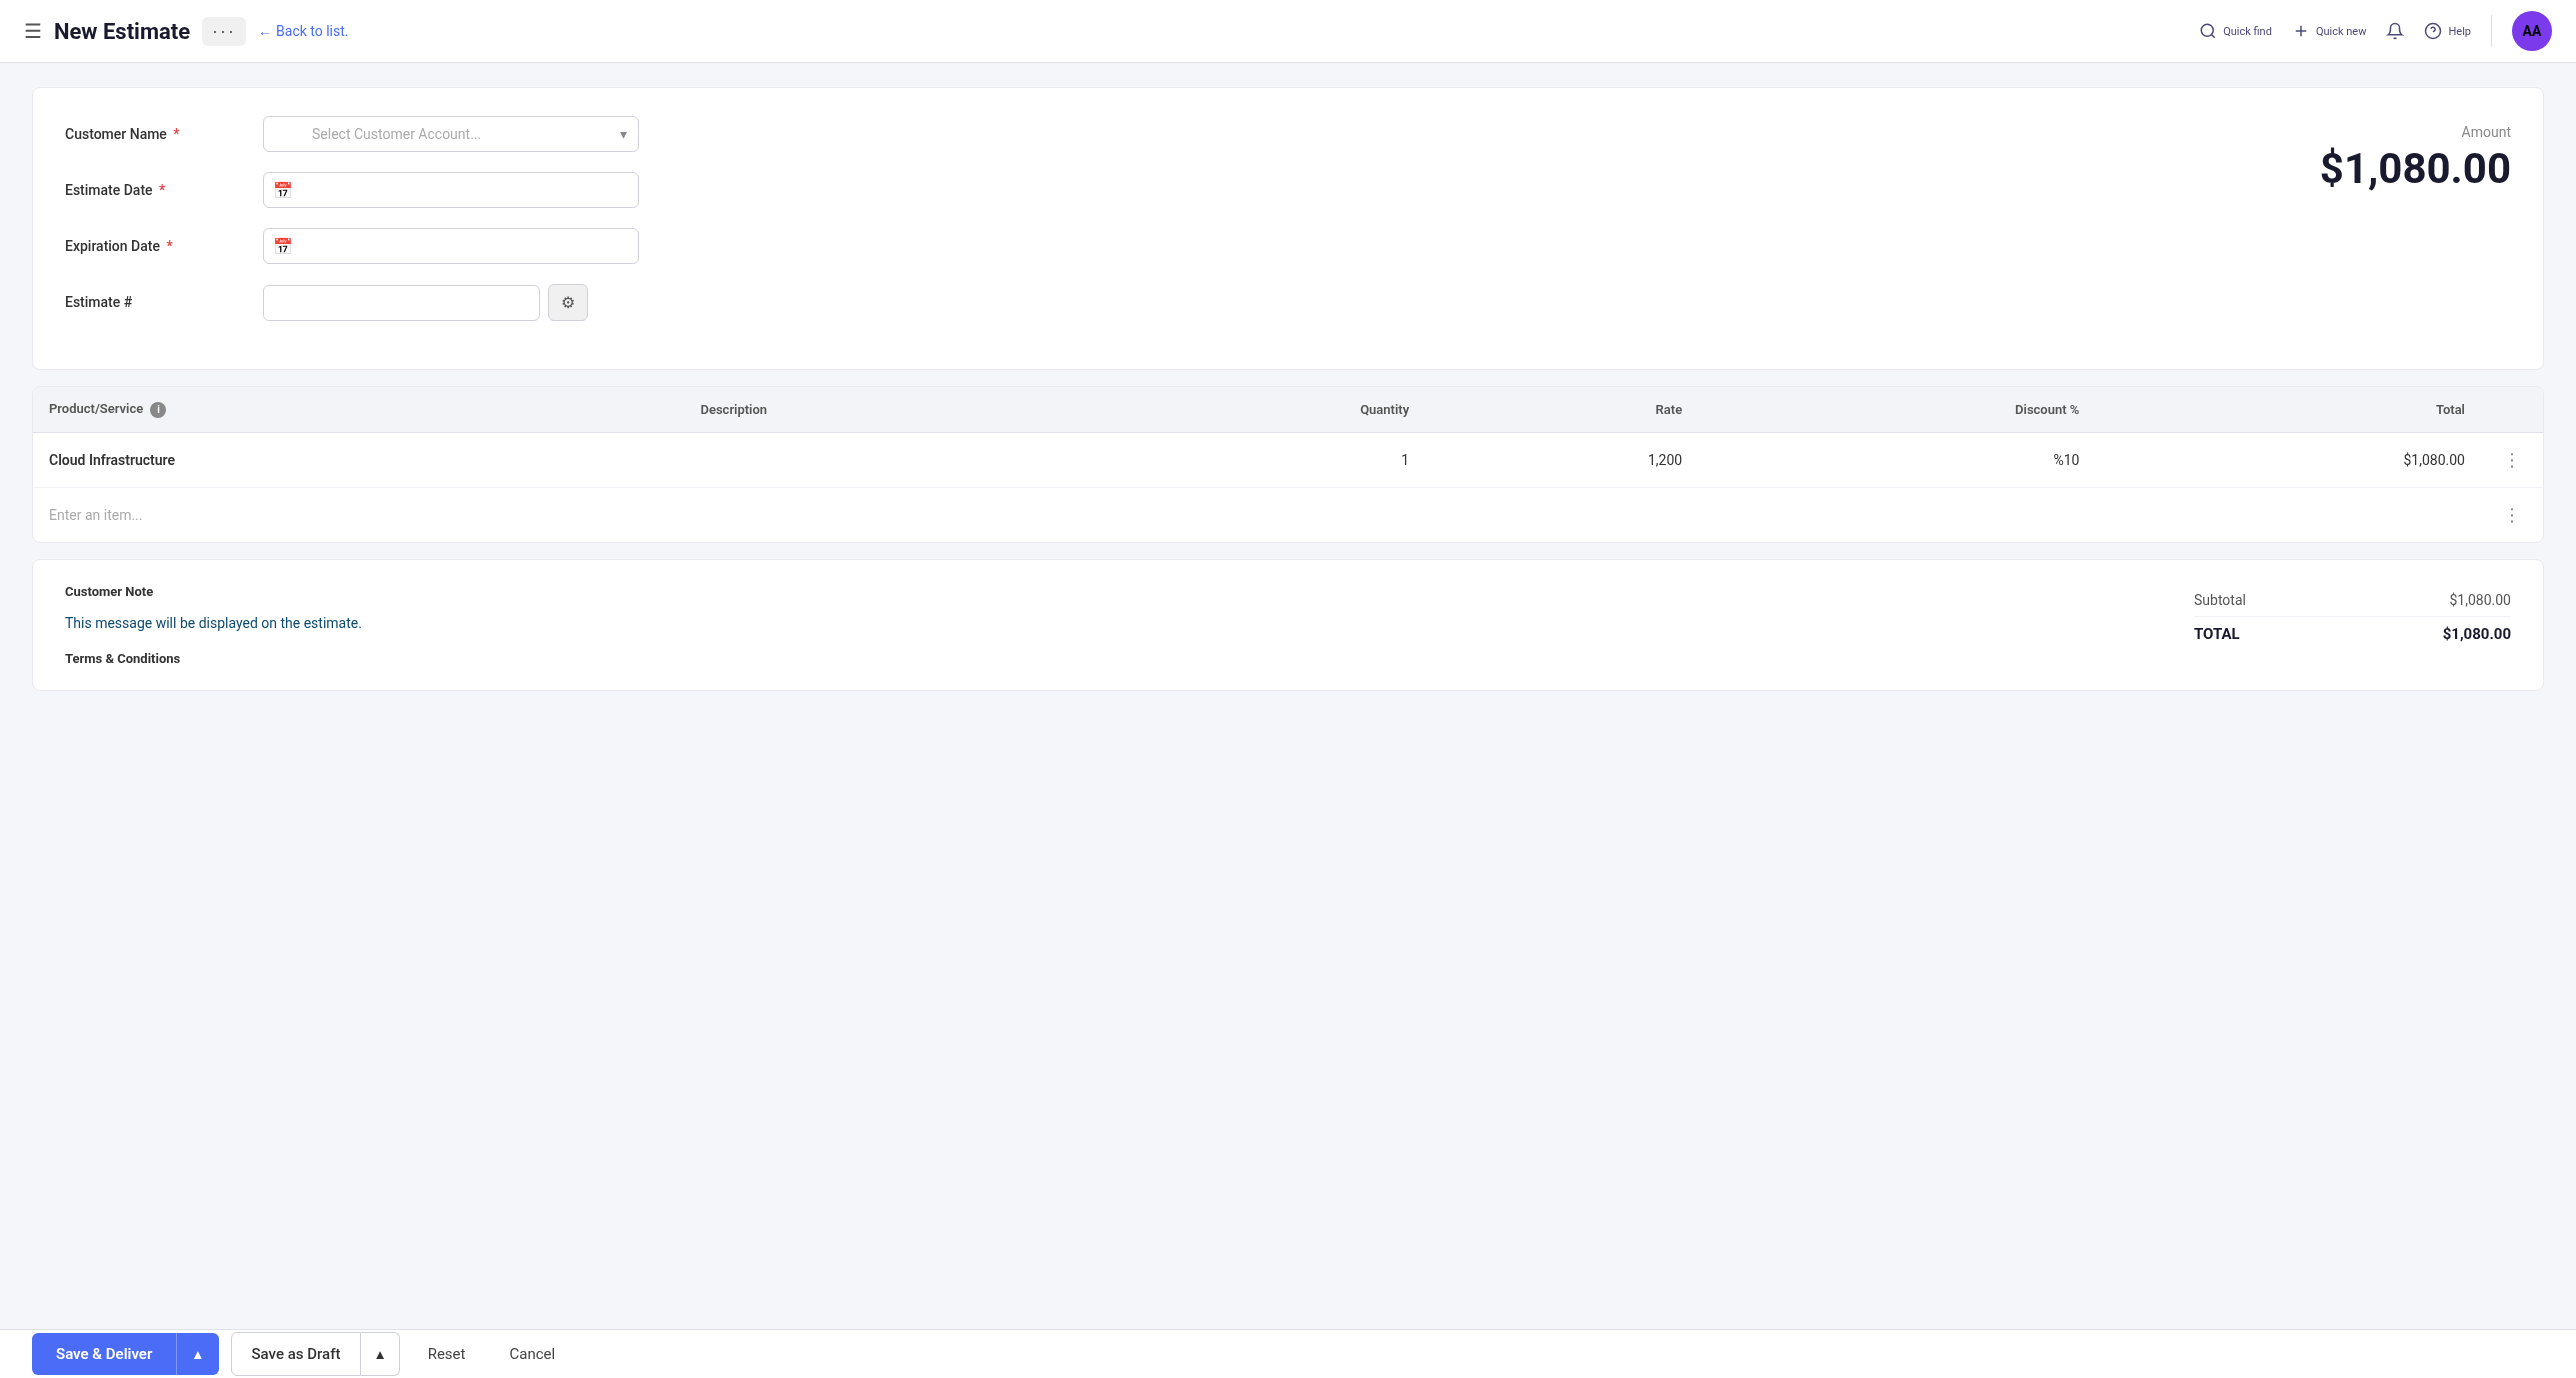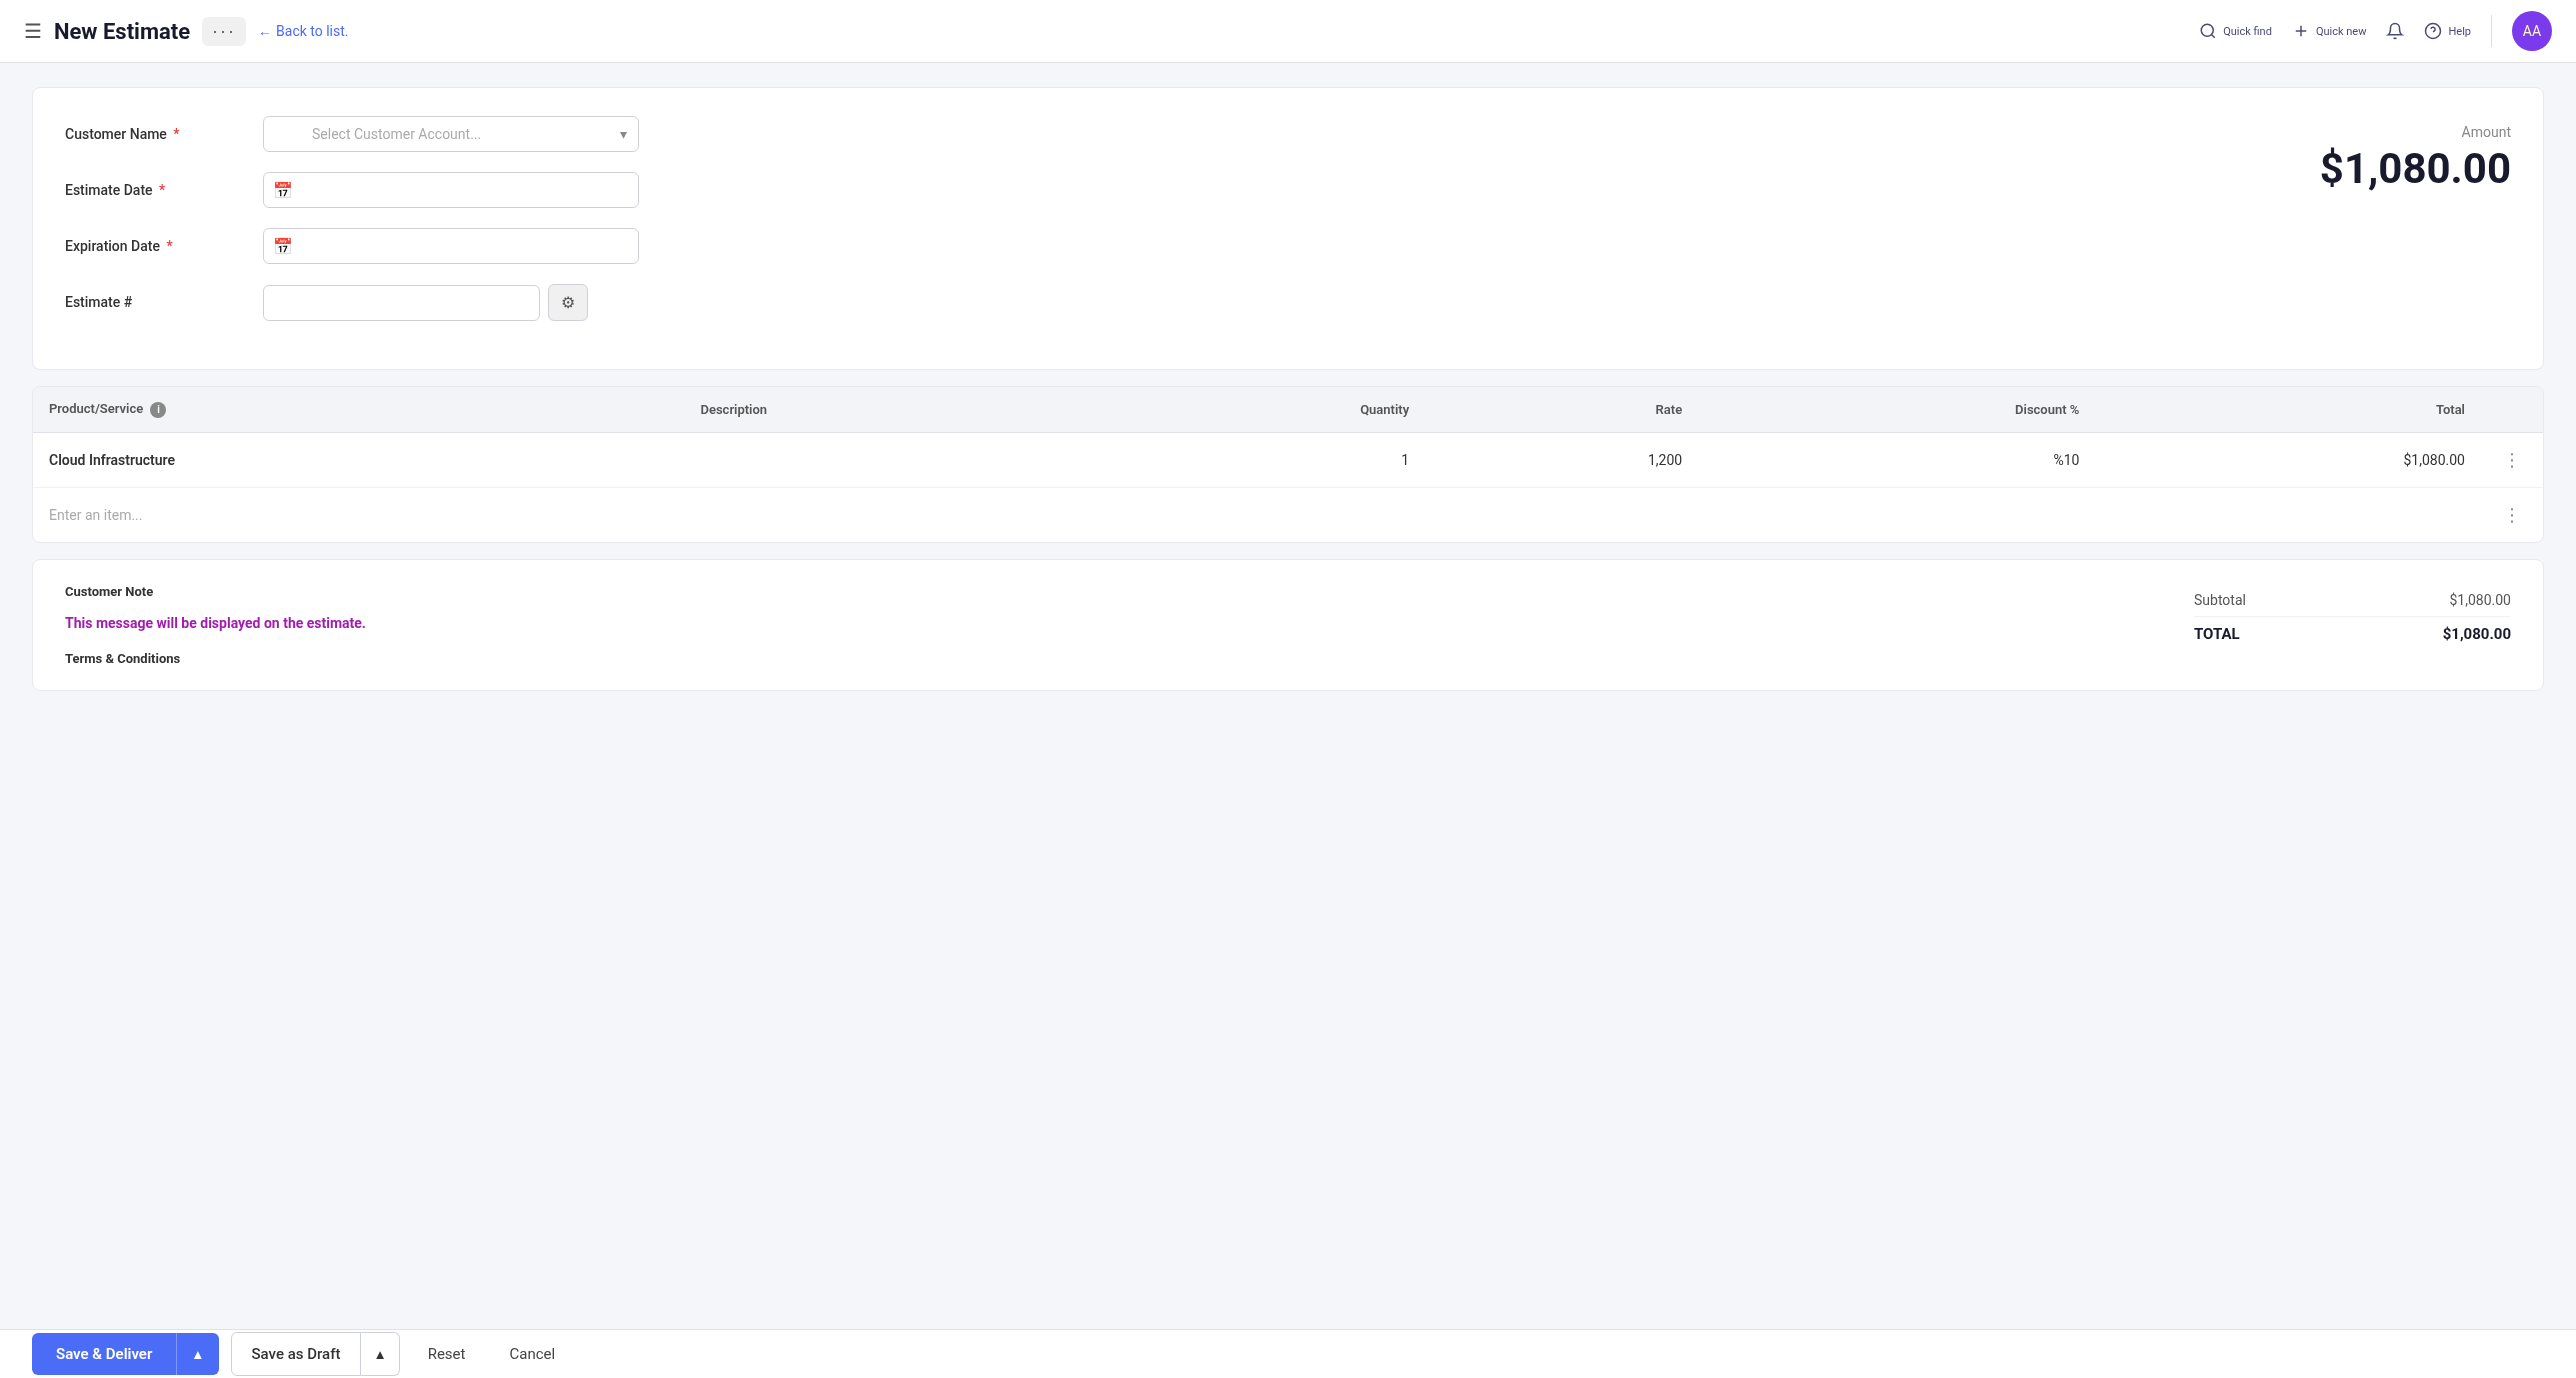--- a/index.html
+++ b/index.html
@@ -17,21 +17,21 @@
     }
     .header-left { display: flex; align-items: center; gap: 12px; flex: 1; }
     .hamburger-icon { font-size: 20px; color: #555; cursor: pointer; }
     .page-title { font-size: 22px; font-weight: 700; color: #1a1a2e; }
     .more-btn { background: #f0f0f0; border: none; border-radius: 6px; padding: 4px 10px; cursor: pointer; font-size: 18px; color: #555; letter-spacing: 2px; }
     .back-link { color: #4a6cf7; text-decoration: none; font-size: 14px; display: flex; align-items: center; gap: 4px; }
     .header-right { display: flex; align-items: center; gap: 20px; }
     .header-action { display: flex; align-items: center; gap: 6px; color: #4a4a7a; font-size: 11px; cursor: pointer; background: none; border: none; font-family: inherit; }
     .header-action svg { width: 18px; height: 18px; }
     .divider-v { width: 1px; height: 32px; background: #ddd; }
-    .avatar { width: 40px; height: 40px; border-radius: 50%; background: #7c3aed; color: #fef9c3; display: flex; align-items: center; justify-content: center; font-weight: 400; font-size: 14px; cursor: pointer; }
+    .avatar { width: 40px; height: 40px; border-radius: 50%; background: #7c3aed; color: #000000; display: flex; align-items: center; justify-content: center; font-weight: 700; font-size: 14px; cursor: pointer; }
 
     
     .main { padding: 24px 32px; max-width: 100%; }
 
     
     .form-section { background: #fff; border-radius: 8px; padding: 28px 32px; margin-bottom: 16px; border: 1px solid #e8e8ee; }
     .form-row { display: flex; align-items: flex-start; margin-bottom: 20px; }
     .form-label { width: 198px; min-width: 198px; font-size: 14px; color: #333; padding-top: 10px; font-weight: 500; }
     .form-label .required { color: #e53e3e; margin-left: 3px; }
     .form-control { border: 1px solid #d0d0d8; border-radius: 6px; padding: 9px 14px; font-size: 14px; color: #333; background: #fff; width: 100%; font-family: inherit; }
@@ -63,21 +63,21 @@
     .product-name { font-weight: 600; }
     .enter-item { color: #aaa; }
     .info-icon { display: inline-flex; align-items: center; justify-content: center; width: 16px; height: 16px; border-radius: 50%; background: #888; color: #fff; font-size: 10px; margin-left: 4px; cursor: pointer; }
     .more-dots-btn { background: none; border: none; cursor: pointer; color: #888; font-size: 18px; padding: 2px 6px; }
 
     
     .bottom-section { background: #fff; border-radius: 8px; border: 1px solid #e8e8ee; padding: 24px 32px; margin-bottom: 79px; }
     .bottom-inner { display: flex; gap: 40px; }
     .notes-area { flex: 1; }
     .notes-label { font-size: 13px; font-weight: 700; color: #333; margin-bottom: 8px; }
-    .notes-placeholder { color: #a21caf; font-size: 14px; margin-top: 16px; font-weight: bold; }
+    .notes-placeholder { color: #0c4a6e; font-size: 14px; margin-top: 16px; }
     .totals-area { min-width: 317px; }
     .totals-row { display: flex; justify-content: space-between; padding: 8px 0; font-size: 14px; color: #555; border-bottom: 1px solid #f0f0f5; }
     .totals-row.total { font-weight: 700; color: #1a1a2e; font-size: 15px; border-bottom: none; }
     .terms-label { font-size: 13px; font-weight: 700; color: #333; margin-top: 20px; }
 
     
     .footer { position: fixed; bottom: 0; left: 0; right: 0; background: #fff; border-top: 1px solid #e0e0e8; padding: 2px 32px; display: flex; align-items: center; gap: 12px; z-index: 100; }
     .btn-primary { background: #4a6cf7; color: #fff; border: none; border-radius: 6px 0 0 6px; padding: 12px 24px; font-size: 15px; font-weight: 600; cursor: pointer; font-family: inherit; }
     .btn-primary-arrow { background: #4a6cf7; color: #fff; border: none; border-left: 1px solid rgba(255,255,255,0.3); border-radius: 0 6px 6px 0; padding: 12px 14px; cursor: pointer; }
     .btn-primary-group { display: flex; }

